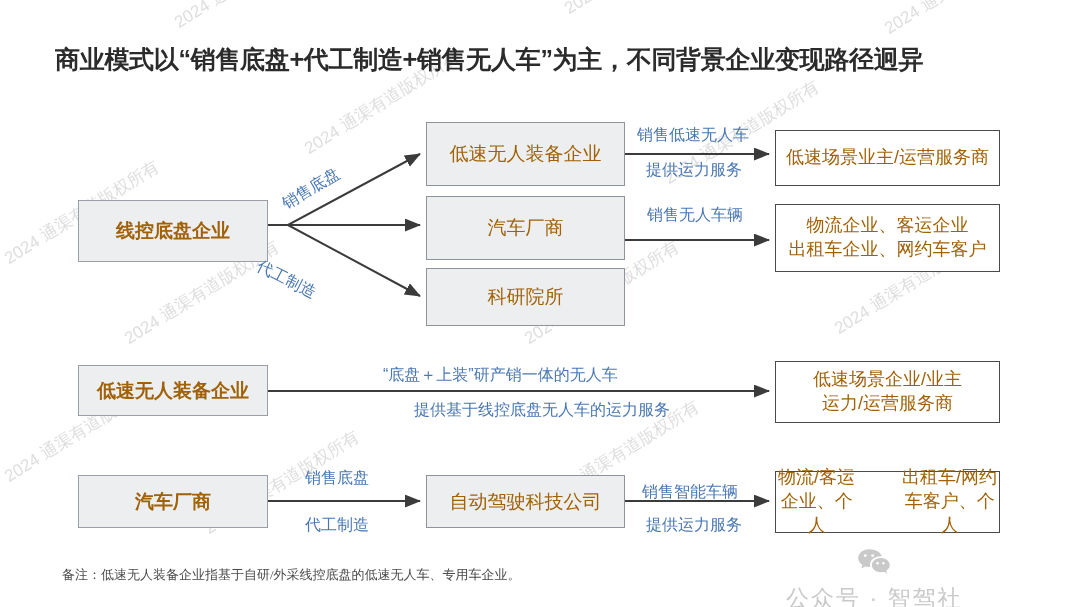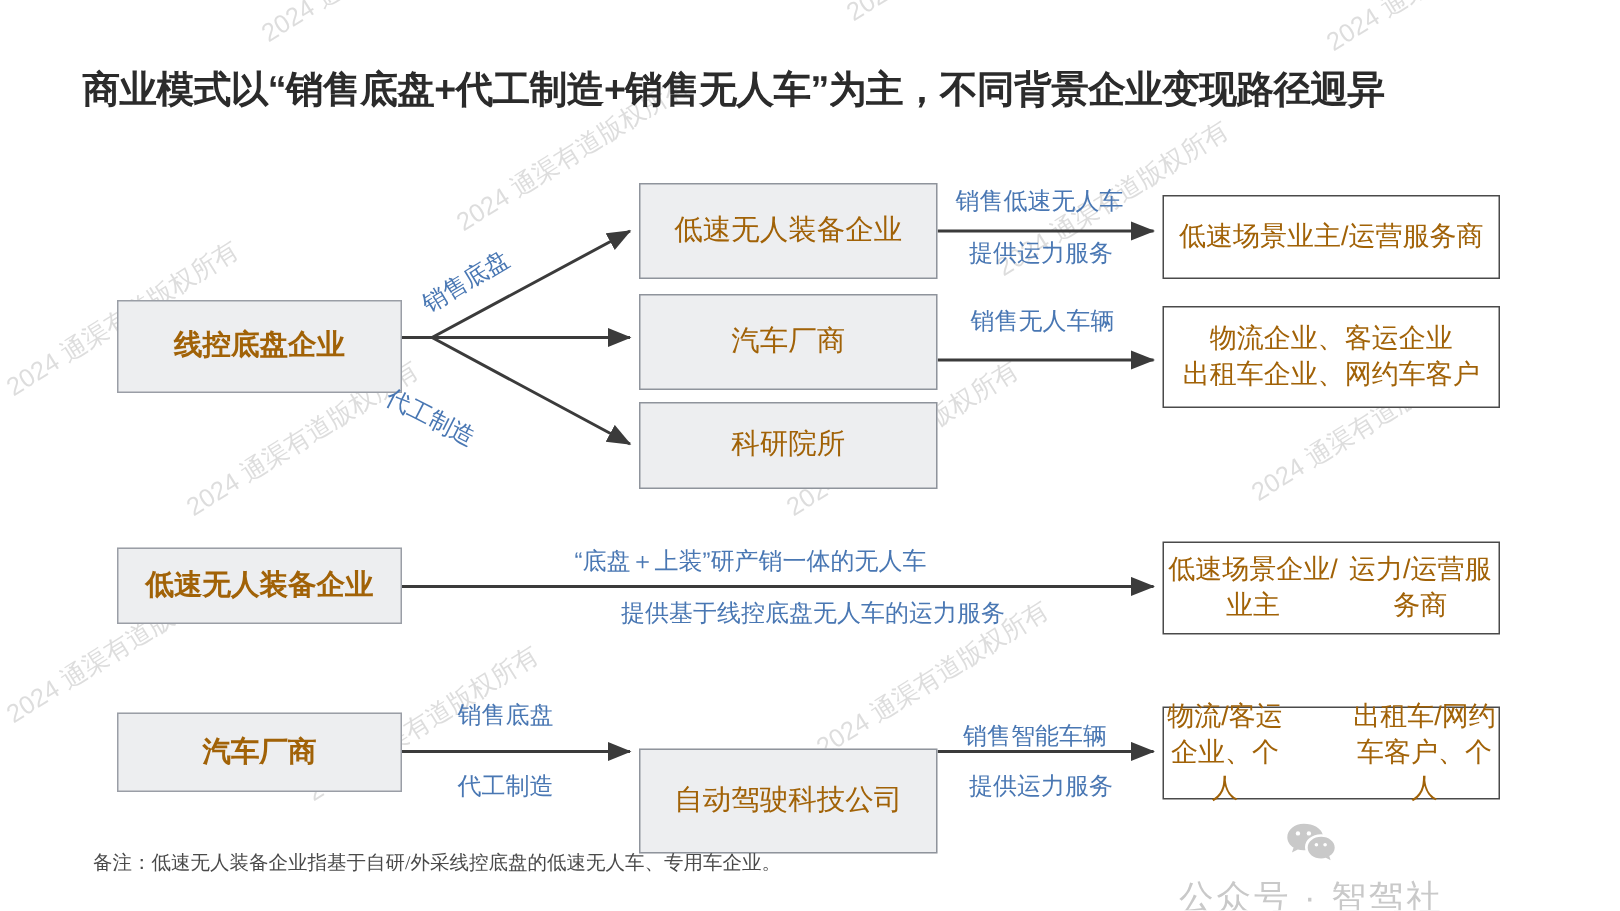--- a/index.html
+++ b/index.html
@@ -191,31 +191,31 @@
   <div class="box box-white" style="left:775px; top:204px; width:225px; height:68px; flex-direction:column;">
     <span>物流企业、客运企业</span>
     <span>出租车企业、网约车客户</span>
   </div>
 
   <div class="box box-grey" style="left:78px; top:365px; width:190px; height:51px;">低速无人装备企业</div>
 
   <div class="lbl" style="left:383px; top:366px;">“底盘＋上装”研产销一体的无人车</div>
   <div class="lbl" style="left:370px; top:401px;margin-left:44px;">提供基于线控底盘无人车的运力服务</div>
 
-  <div class="box box-white" style="left:775px; top:361px; width:225px; height:62px; flex-direction:row;">
+  <div class="box box-white" style="left:775px; top:361px; width:225px; height:62px; flex-direction:column;">
     <span>低速场景企业/业主</span>
     <span>运力/运营服务商</span>
   </div>
 
   <div class="box box-grey" style="left:78px; top:475px; width:190px; height:53px;">汽车厂商</div>
 
   <div class="lbl" style="left:305px; top:469px;">销售底盘</div>
   <div class="lbl" style="left:305px; top:516px;">代工制造</div>
 
-  <div class="box box-grey-light" style="left:426px; top:475px; width:199px; height:70px;margin-top:24px;">自动驾驶科技公司</div>
+  <div class="box box-grey-light" style="left:426px; top:475px; width:199px; height:53px;">自动驾驶科技公司</div>
 
   <div class="lbl" style="left:642px; top:483px;">销售智能车辆</div>
   <div class="lbl" style="left:646px; top:516px;">提供运力服务</div>
 
   <div class="box box-white" style="left:775px; top:471px; width:225px; height:62px; gap:43px;">
     <span>物流/客运企业、个人</span>
     <span>出租车/网约车客户、个人</span>
   </div>
 
   <div id="footnote">备注：低速无人装备企业指基于自研/外采线控底盘的低速无人车、专用车企业。</div>

